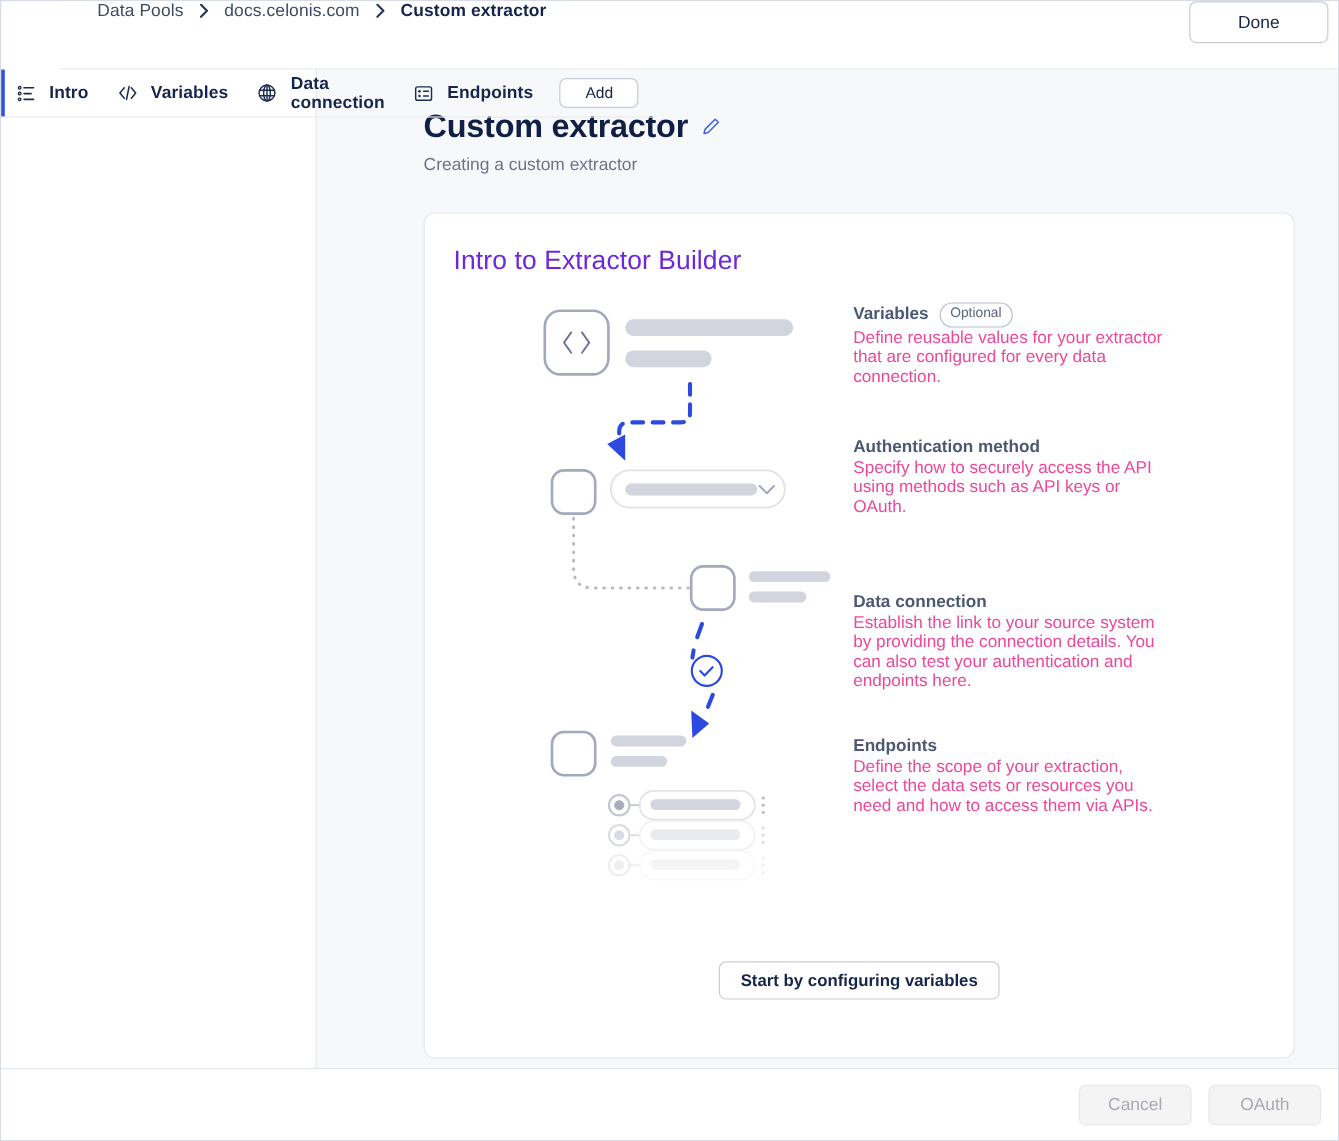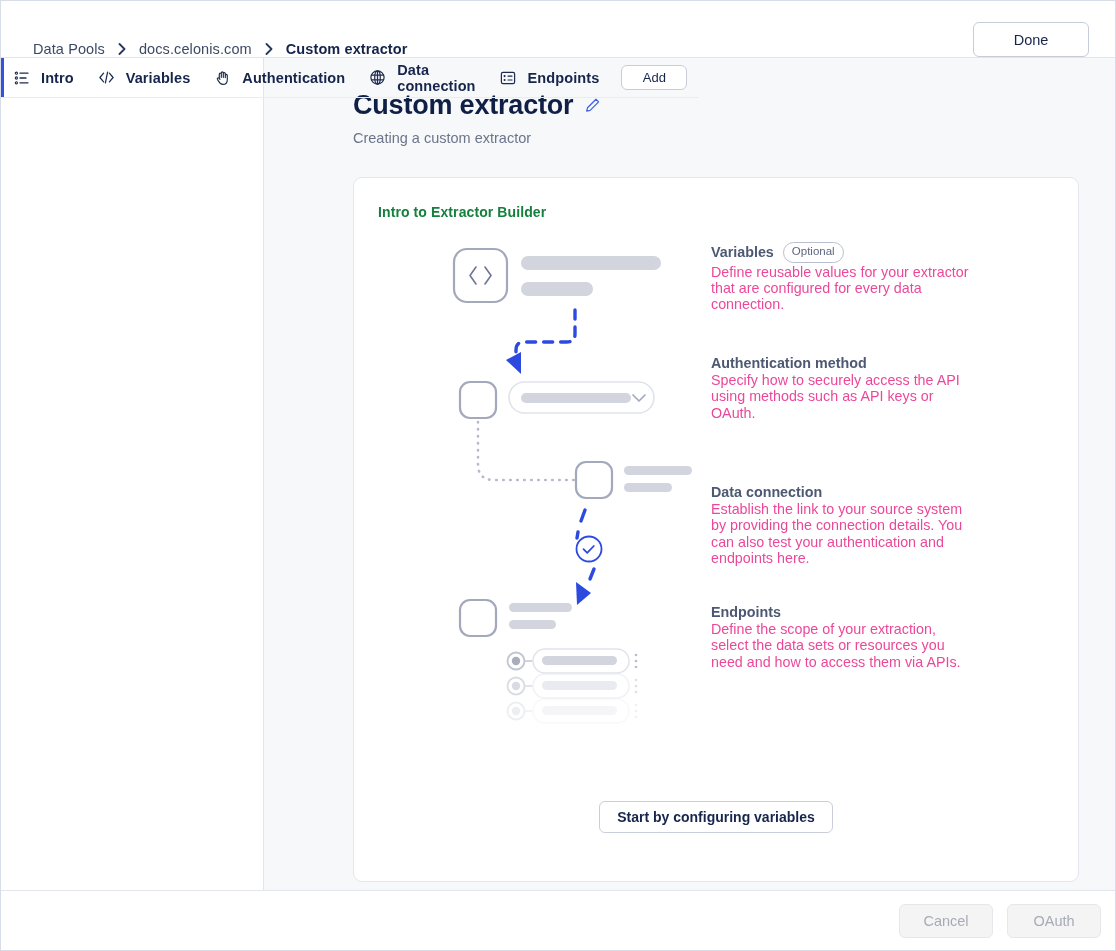--- a/index.html
+++ b/index.html
@@ -13,24 +13,25 @@
   .app {
     width: 1116px; height: 951px;
     display: flex; flex-direction: column;
     border: 1px solid #d8dce6;
     background: #ffffff;
   }
 
   
   .header {
     height: 57px; flex: 0 0 57px;
-    display: flex; align-items: flex-end;
-    padding: 0 26px 0 32px;
+    display: flex; align-items: flex-start;
+    padding: 0 8px 0 32px;
     border-bottom: 1px solid #e2e5ec;
     background: #ffffff;
+    margin-left: 48px;
   }
   .breadcrumb { display: flex; align-items: center; gap: 13px; font-size: 14.5px; }
   .crumb { color: #3c4a63; letter-spacing: .1px; }
   .crumb.current { color: #14234a; font-weight: 700; }
   .crumb-sep {
     color: #26365c; font-size: 13px; font-weight: 700;
     display: inline-flex; align-items: center;
   }
   .header-spacer { flex: 1 1 auto; }
   .btn {
@@ -85,21 +86,21 @@
 
   .card {
     margin-top: 31px;
     background: #ffffff;
     border: 1px solid #e4e7ee;
     border-radius: 9px;
     padding: 26px 24px 26px 24px;
     height: 705px;
     position: relative;
   }
-  .card-title { font-size: 14px; font-weight: 700; color: #15803d; letter-spacing: .1px; }
+  .card-title { font-size: 22px; font-weight: 400; color: #6d28d9; letter-spacing: .1px; }
 
   .diagram-wrap {
     position: relative;
     margin-top: 18px;
     height: 500px;
   }
   .illus { position: absolute; left: 0; top: 0; }
 
   .desc-col {
     position: absolute;
@@ -177,28 +178,20 @@
 
       <div class="nav-item">
         <span class="nav-ico">
           <svg width="17" height="17" viewBox="0 0 17 17" fill="none">
             <path d="M5.6 4.2L1.9 8.5l3.7 4.3M11.4 4.2l3.7 4.3-3.7 4.3M9.6 3.1L7.4 13.9" stroke="#1d2b50" stroke-width="1.25" stroke-linecap="round" stroke-linejoin="round"></path>
           </svg>
         </span>
         <span class="nav-label">Variables</span>
       </div>
 
-      <div class="nav-item">
-        <span class="nav-ico">
-          <svg width="16" height="16" viewBox="0 0 16 16" fill="none">
-            <path d="M4.3 8.2V4.0a1.0 1.0 0 0 1 2.0 0v3.3M6.3 7.3V2.9a1.0 1.0 0 0 1 2.0 0v4.4M8.3 7.4V3.6a1.0 1.0 0 0 1 2.0 0v3.8M10.3 7.6V5.4a1.0 1.0 0 0 1 2.0 0v4.0c0 3.0-1.9 5.0-4.4 5.0-2.4 0-3.6-1.6-4.4-3.3L2.4 9.2a1.0 1.0 0 0 1 1.7-1.0l.9 1.2" stroke="#1d2b50" stroke-width="1.15" stroke-linecap="round" stroke-linejoin="round"></path>
-          </svg>
-        </span>
-        <span class="nav-label">Authentication</span>
-      </div>
 
       <div class="nav-item">
         <span class="nav-ico">
           <svg width="17" height="17" viewBox="0 0 17 17" fill="none">
             <circle cx="8.5" cy="8.5" r="6.6" stroke="#1d2b50" stroke-width="1.2"></circle>
             <ellipse cx="8.5" cy="8.5" rx="2.8" ry="6.6" stroke="#1d2b50" stroke-width="1.2"></ellipse>
             <path d="M2.1 6.2h12.8M2.1 10.8h12.8M8.5 1.9v13.2" stroke="#1d2b50" stroke-width="1.2"></path>
           </svg>
         </span>
         <span class="nav-label">Data connection</span>

